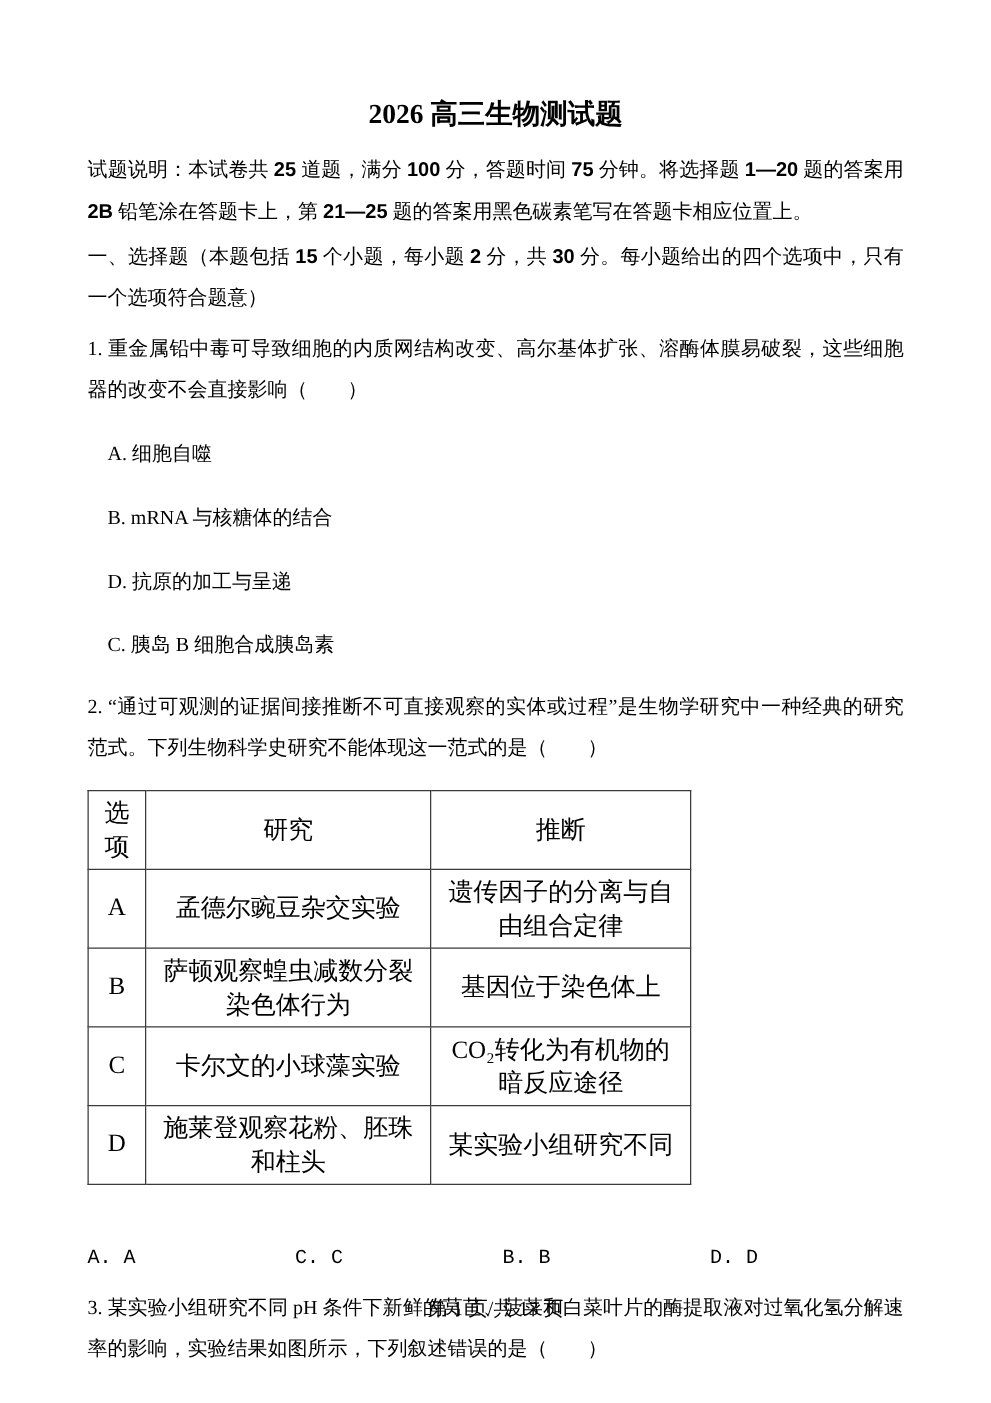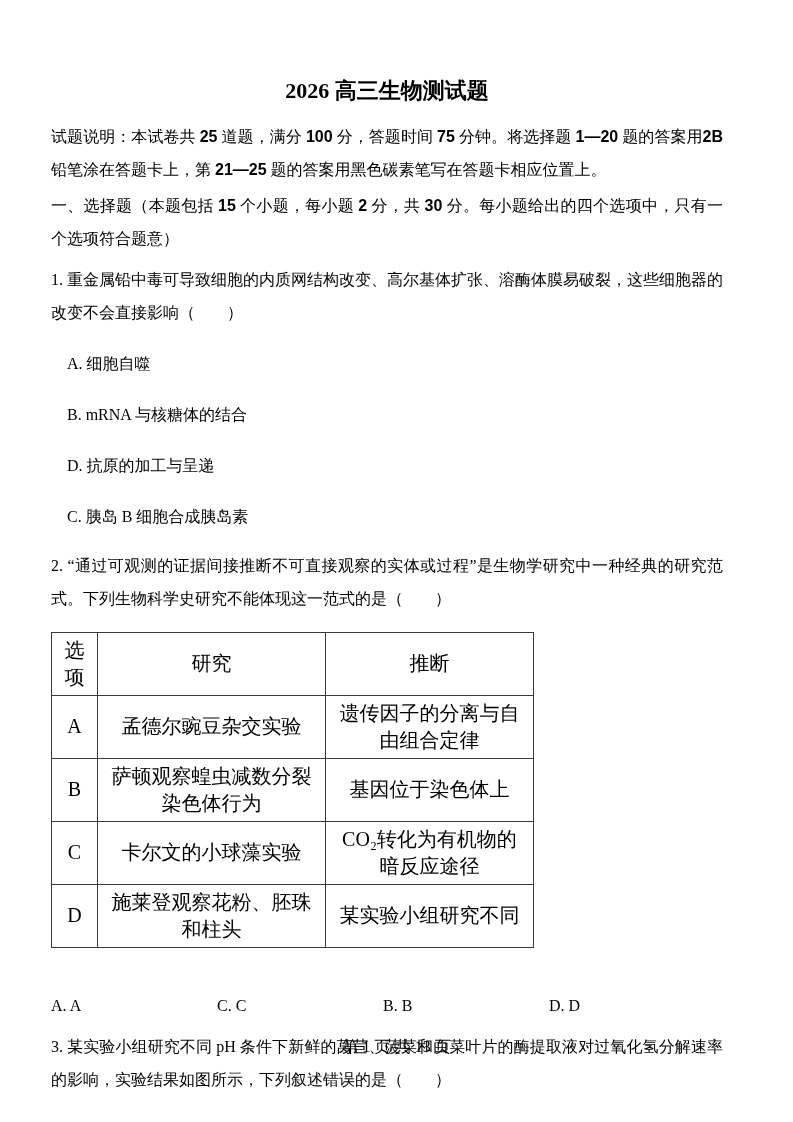--- a/index.html
+++ b/index.html
@@ -1,21 +1,21 @@
 <!DOCTYPE html>
 <html><head>
 <meta charset="utf-8">
 <style>
   html, body { margin: 0; padding: 0; background: #ffffff; }
   .page {
     position: relative;
     width: 793px;
     height: 1122px;
     box-sizing: border-box;
-    padding: 76px 70px 0 51px;
+    padding: 76px 70px 0 70px;
     background: #ffffff;
     color: #000000;
     font-family: "Liberation Serif", "DejaVu Serif", serif;
     font-size: 16px;
   }
   .title {
     margin: 0 0 14px 0;
     text-align: center;
     font-size: 22px;
     font-weight: bold;
@@ -56,21 +56,21 @@
   table.qtable th { height: 30px; }
   table.qtable td { height: 38px; }
   .col-opt   { width: 46px;  }
   .col-study { width: 228px; }
   .col-infer { width: 208px; }
   .answers {
     display: flex;
     margin: 42px 0 6px 0;
     line-height: 2.05;
   }
-  .answers .ans { width: 166px; }
+  .answers .ans { width: 166px; font-family: Liberation Mono, monospace; }
   .answers .ans:last-child { width: auto; }
   .footer {
     position: absolute;
     left: 0;
     right: 0;
     bottom: 64px;
     text-align: center;
     font-size: 16px;
   }
 </style>

